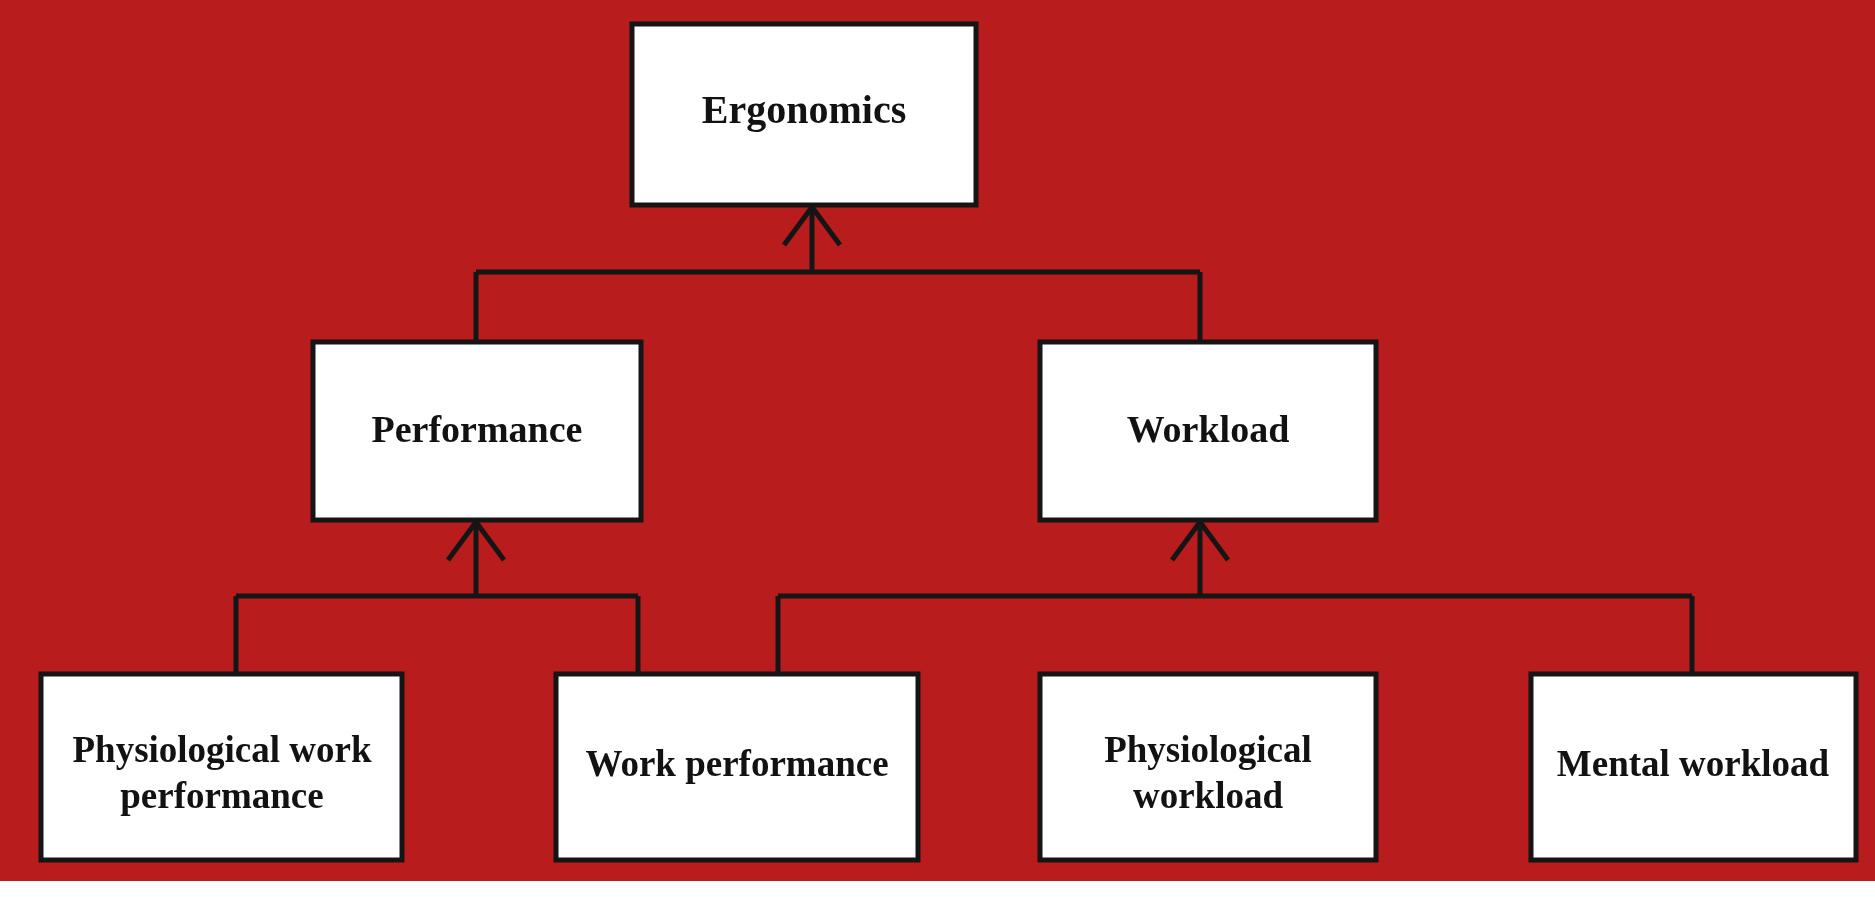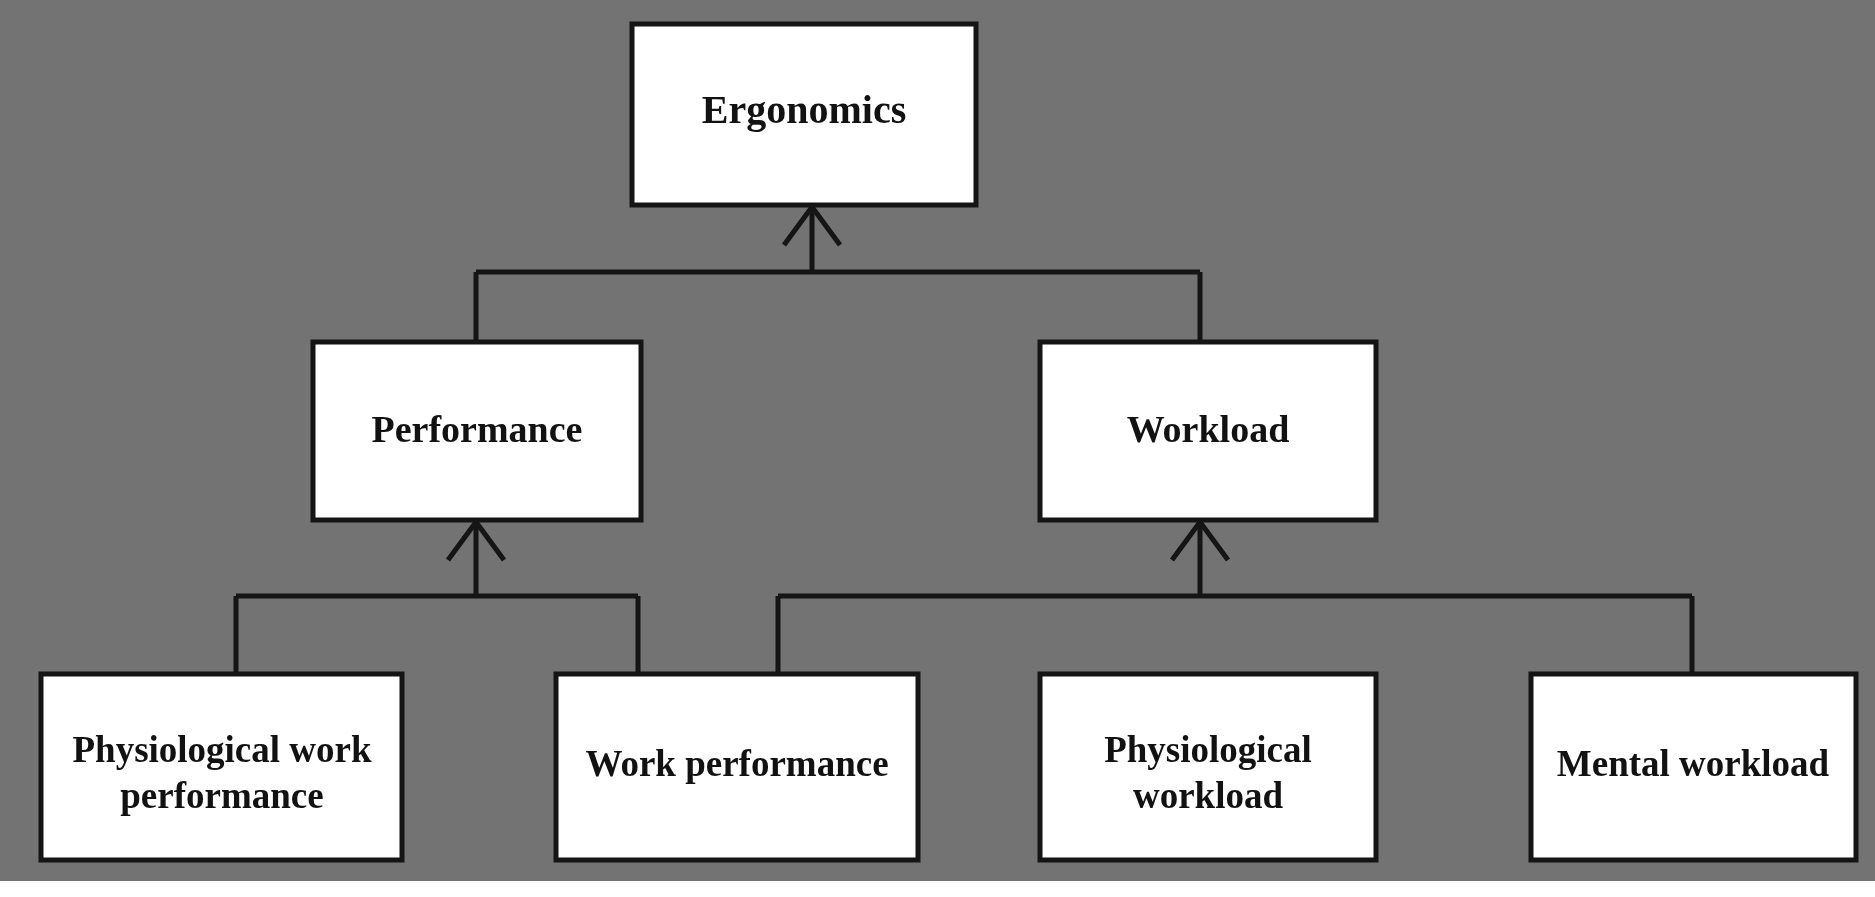--- a/index.html
+++ b/index.html
@@ -11,21 +11,21 @@
   body {
     width: 1875px;
     height: 897px;
     font-family: "Liberation Serif", "DejaVu Serif", serif;
     overflow: hidden;
   }
   #diagram-root {
     position: relative;
     width: 1875px;
     height: 881px;
-    background: #737373;
+    background: #b91c1c;
   }
   svg#diagram-svg {
     position: absolute;
     top: 0;
     left: 0;
     width: 1875px;
     height: 897px;
     display: block;
   }
   .node-box {

